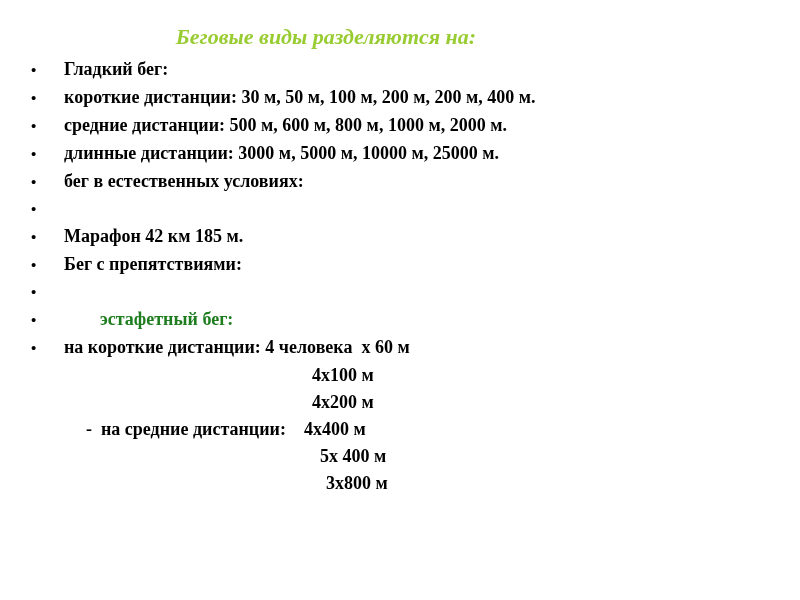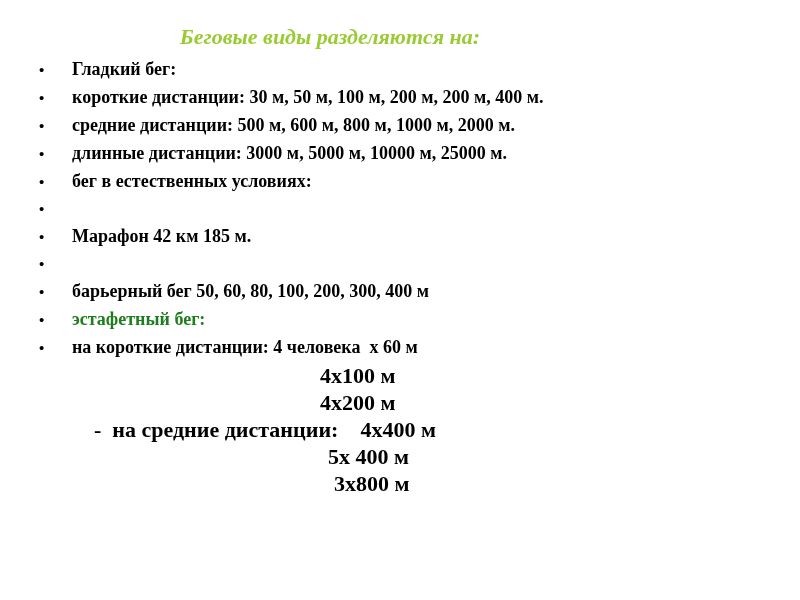--- a/index.html
+++ b/index.html
@@ -12,21 +12,20 @@
     color: #000000;
     --title-color: #99cc33;
     --relay-color: #1e7d1e;
   }
   .slide {
     width: 652px;
     height: 600px;
     box-sizing: border-box;
     padding-top: 24px;
     overflow: hidden;
-    padding-left: 8px;
   }
   .title {
     margin: 0 0 6px 0;
     text-align: center;
     font-size: 22px;
     font-style: italic;
     font-weight: bold;
     color: var(--title-color);
   }
   .line {
@@ -38,24 +37,24 @@
   .bullet {
     flex: none;
     display: inline-block;
     box-sizing: border-box;
     width: 64px;
     padding-left: 31px;
     font-size: 15px;
   }
   .txt { white-space: pre; }
   .italic .txt { }
-  .green .txt { color: var(--relay-color); }
+  .green .txt { color: var(--relay-color); margin-left: 36px; }
   .plain {
     display: block;
-    font-size: 22px;
+    font-size: 18px;
     line-height: 27px;
     white-space: pre;
   }
 </style>
 </head>
 <body style="--title-color: #99cc33; --relay-color: #1e7d1e;">
 
 <div class="slide">
 
   <h1 class="title">Беговые виды разделяются на:</h1>
@@ -91,25 +90,25 @@
       <span class="bullet">•</span>
     </div>
 
     <div class="line">
       <span class="bullet">•</span>
       <span class="txt">Марафон 42 км 185 м.</span>
     </div>
 
     <div class="line italic">
       <span class="bullet">•</span>
+      <span class="txt">Бег с препятствиями:</span>
     </div>
 
     <div class="line">
       <span class="bullet">•</span>
-      <span class="txt">барьерный бег 50, 60, 80, 100, 200, 300, 400 м</span>
     </div>
 
     <div class="line italic green">
       <span class="bullet">•</span>
       <span class="txt">эстафетный бег:</span>
     </div>
 
     <div class="line">
       <span class="bullet">•</span>
       <span class="txt">на короткие дистанции: 4 человека  х 60 м</span>

